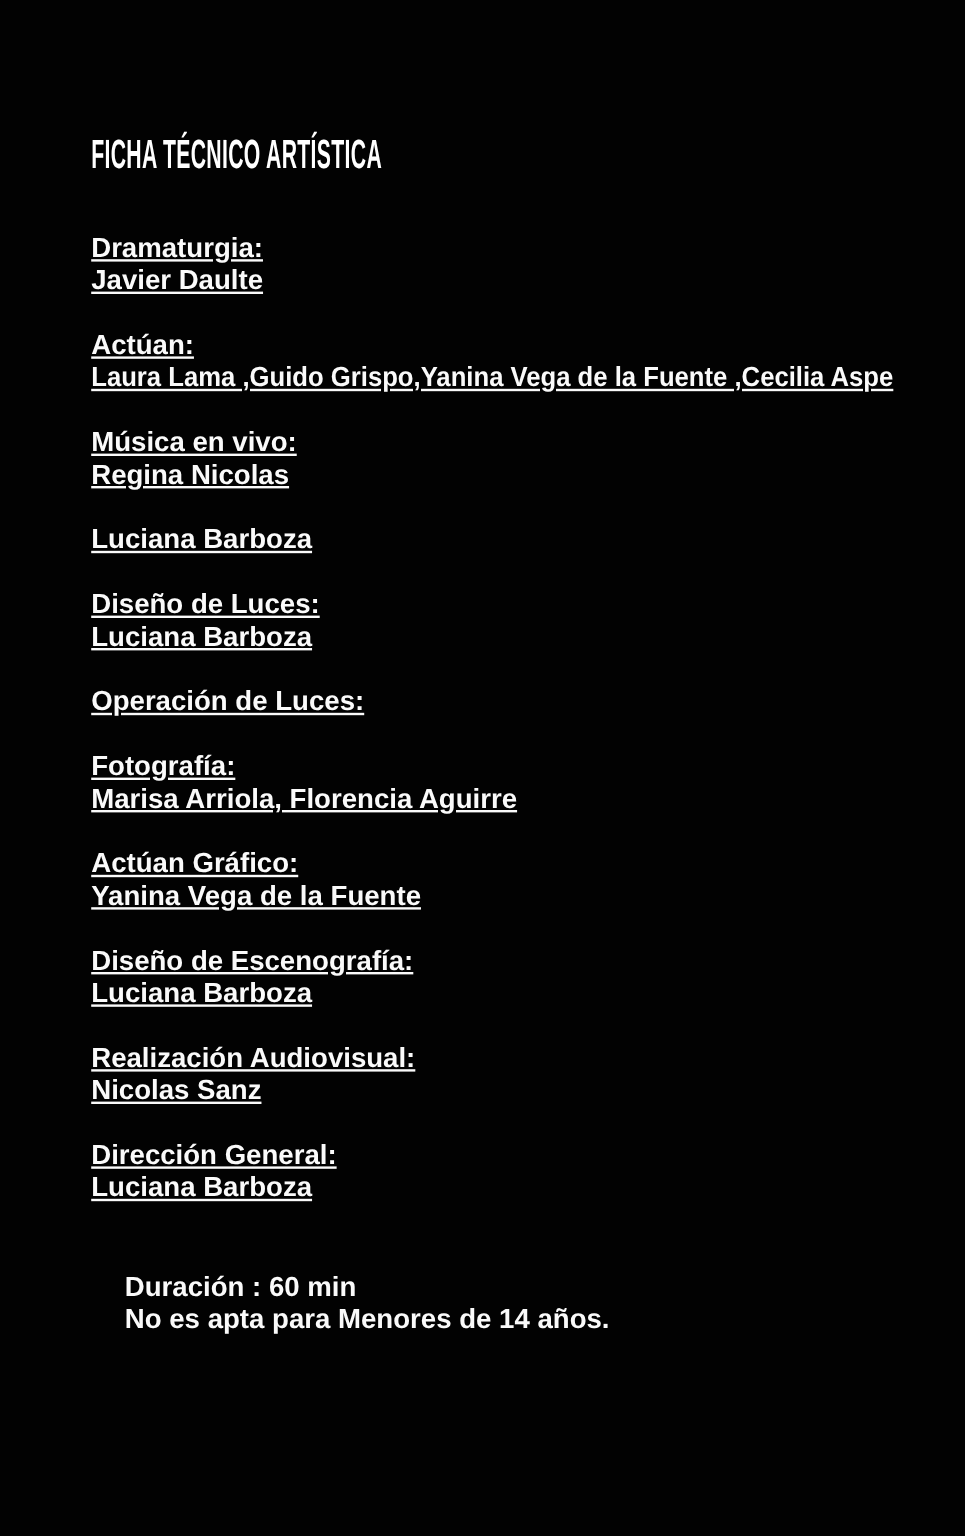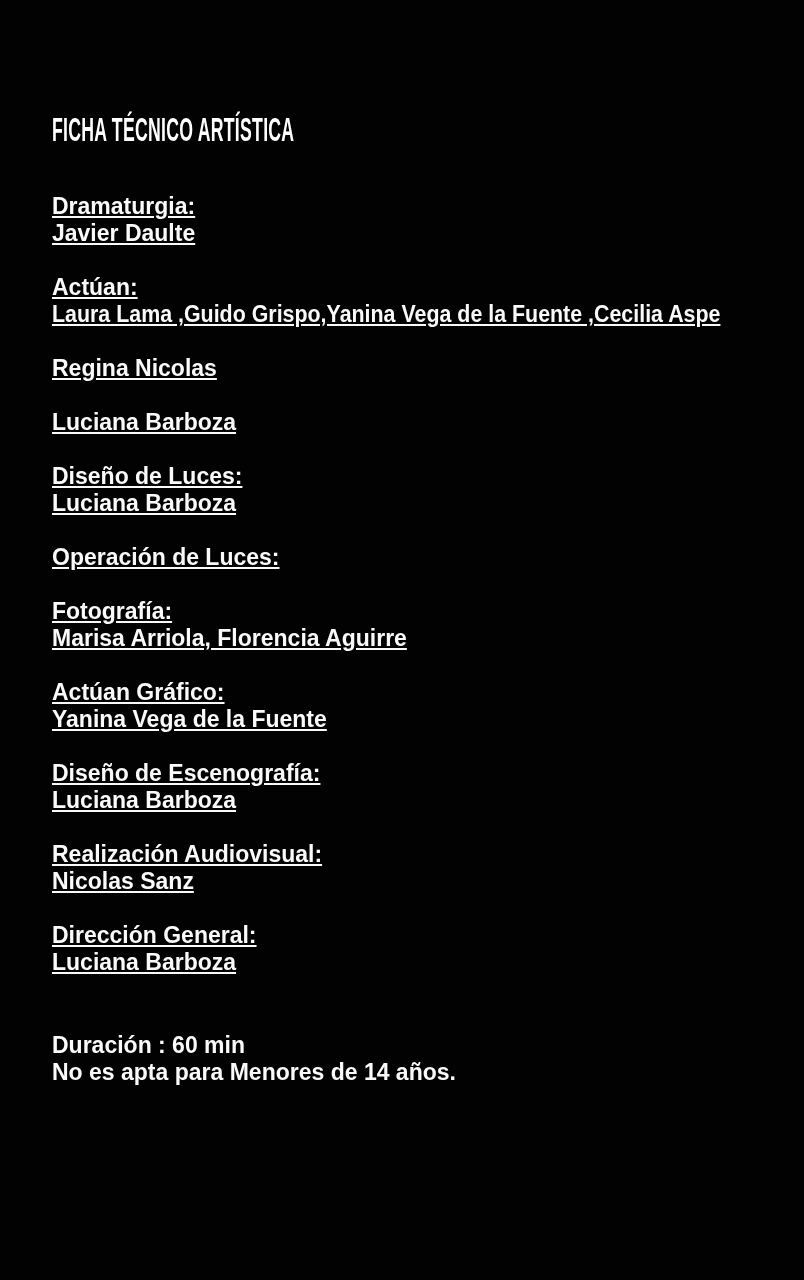--- a/index.html
+++ b/index.html
@@ -10,21 +10,21 @@
   .page {
     position: relative;
     width: 804px;
     height: 1280px;
     background: #020202;
     color: #fafafa;
     font-family: "Liberation Sans", sans-serif;
     font-weight: 700;
     overflow: hidden;
     box-sizing: border-box;
-    padding-left: 52px;
+    padding-left: 76px;
   }
   .title {
     margin: 0;
     padding-top: 112px;
     font-size: 34px;
     line-height: 34px;
     letter-spacing: 0.5px;
     color: #ffffff;
     white-space: nowrap;
     transform: scaleX(0.52);
@@ -41,38 +41,40 @@
     font-size: 23px;
     line-height: 27px;
     white-space: nowrap;
   }
   .value.condensed {
     transform: scaleX(0.93);
     transform-origin: left center;
   }
   .footer {
     margin-top: 56px;
+    margin-left: 28px;
   }
 </style>
 </head>
 <body>
 
 <div class="page">
   <h1 class="title">FICHA TÉCNICO ARTÍSTICA</h1>
 
   <div class="credits" id="credits">
       <div class="section">
         <div class="label">Dramaturgia:</div>
         <div class="value">Javier Daulte</div>
       </div>
       <div class="section">
         <div class="label">Actúan:</div>
         <div class="value condensed">Laura Lama ,Guido Grispo,Yanina Vega de la Fuente ,Cecilia Aspe</div>
       </div>
       <div class="section">
+        <div class="label">Música en vivo:</div>
         <div class="value">Regina Nicolas</div>
       </div>
       <div class="section">
         <div class="value">Luciana Barboza</div>
       </div>
       <div class="section">
         <div class="label">Diseño de Luces:</div>
         <div class="value">Luciana Barboza</div>
       </div>
       <div class="section">

